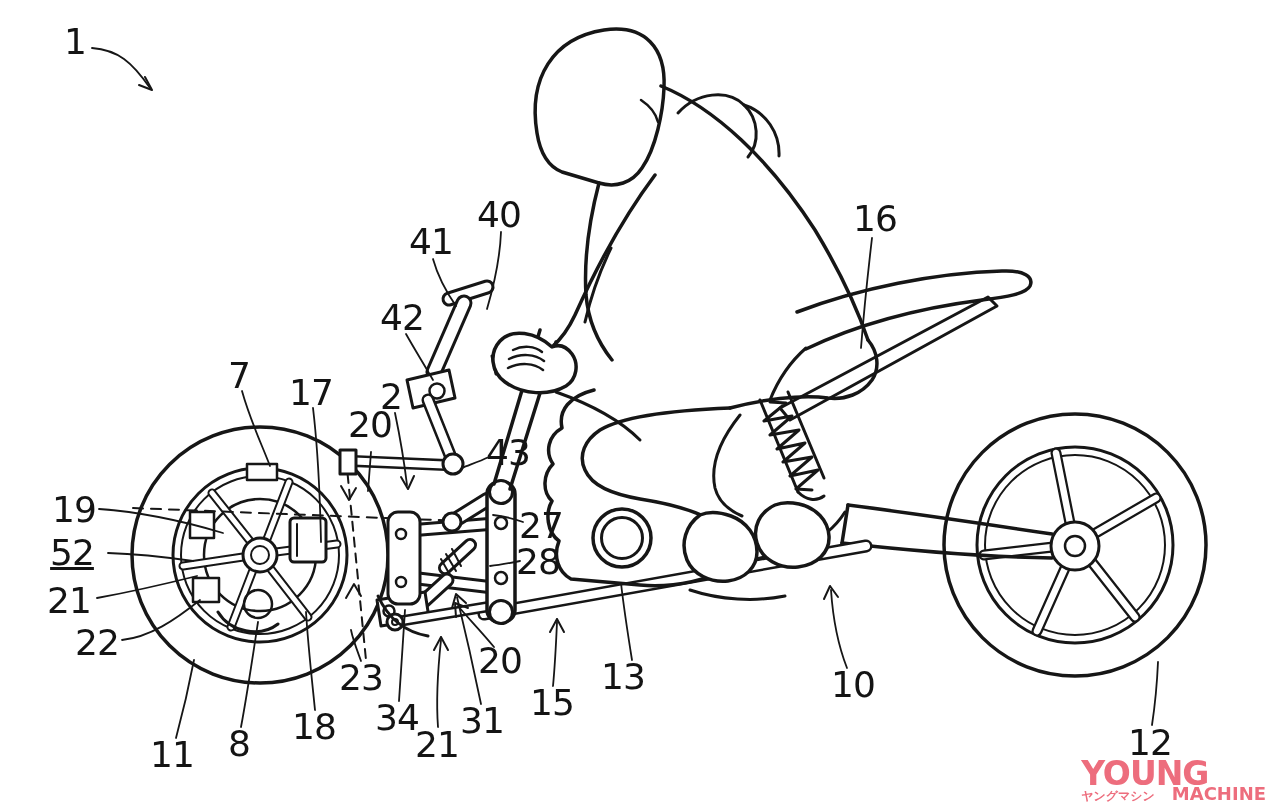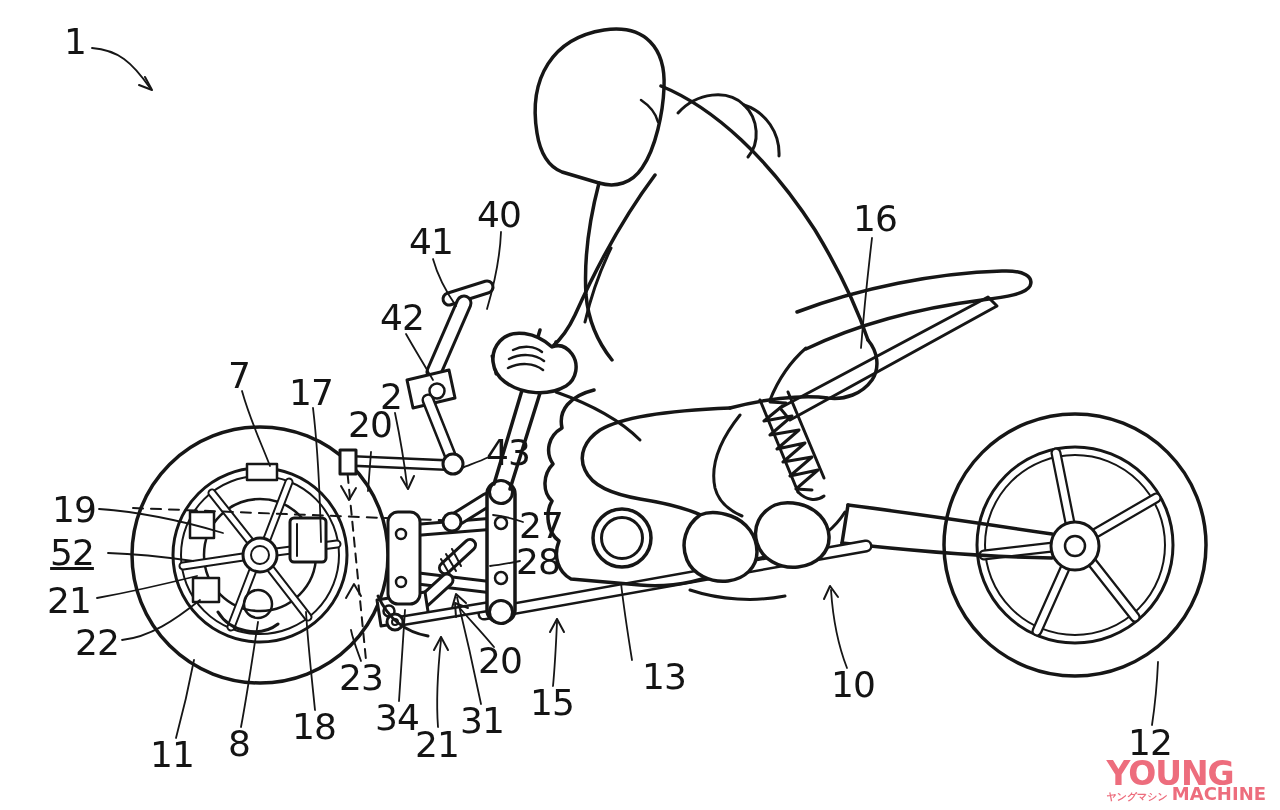--- a/index.html
+++ b/index.html
@@ -4,21 +4,21 @@
 <style>
   html,body{margin:0;padding:0;background:#fff;}
   #stage{position:relative;width:1280px;height:810px;background:#fff;overflow:hidden;
          font-family:"DejaVu Sans","Liberation Sans",sans-serif;}
   #drawing{position:absolute;left:0;top:0;}
   .ref-label{position:absolute;transform:translate(-50%,-50%);font-size:36px;line-height:1;
              color:#141414;letter-spacing:-1px;white-space:nowrap;}
   #logo{position:absolute;right:14px;bottom:8px;text-align:left;line-height:.8;}
   #logo .main{font-size:33px;font-weight:bold;letter-spacing:-1px;display:block;}
   #logo .sub{font-size:18px;font-weight:bold;letter-spacing:0;}
-  #logo .kana{font-size:10px;font-weight:bold;margin-right:4px;letter-spacing:0;}
+  #logo .kana{font-size:12px;font-weight:bold;margin-right:17px;letter-spacing:0;}
 </style>
 </head>
 <body>
 
 <div id="stage">
 
 <svg id="drawing" width="1280" height="810" viewBox="0 0 1280 810" fill="none" stroke="#161616" stroke-linecap="round" stroke-linejoin="round">
 
   <g>
     <circle cx="260" cy="555" r="128" stroke-width="3.5"></circle>
@@ -265,21 +265,21 @@
       <div class="ref-label" style="left: 97px; top: 643px;">22</div>
       <div class="ref-label" style="left: 172px; top: 755px;">11</div>
       <div class="ref-label" style="left: 239px; top: 744px;">8</div>
       <div class="ref-label" style="left: 314px; top: 727px;">18</div>
       <div class="ref-label" style="left: 361px; top: 678px;">23</div>
       <div class="ref-label" style="left: 397px; top: 718px;">34</div>
       <div class="ref-label" style="left: 437px; top: 745px;">21</div>
       <div class="ref-label" style="left: 482px; top: 721px;">31</div>
       <div class="ref-label" style="left: 500px; top: 661px;">20</div>
       <div class="ref-label" style="left: 552px; top: 703px;">15</div>
-      <div class="ref-label" style="left: 664px; top: 677px;">13</div>
+      <div class="ref-label" style="left: 623px; top: 677px;">13</div>
       <div class="ref-label" style="left: 875px; top: 219px;">16</div>
       <div class="ref-label" style="left: 853px; top: 685px;">10</div>
       <div class="ref-label" style="left: 1150px; top: 743px;">12</div>
     </div>
 
 <div id="logo" style="color: rgb(237, 109, 125);">
   <span class="main">YOUNG</span>
   <span class="kana">ヤングマシン</span><span class="sub">MACHINE</span>
 </div>
 

